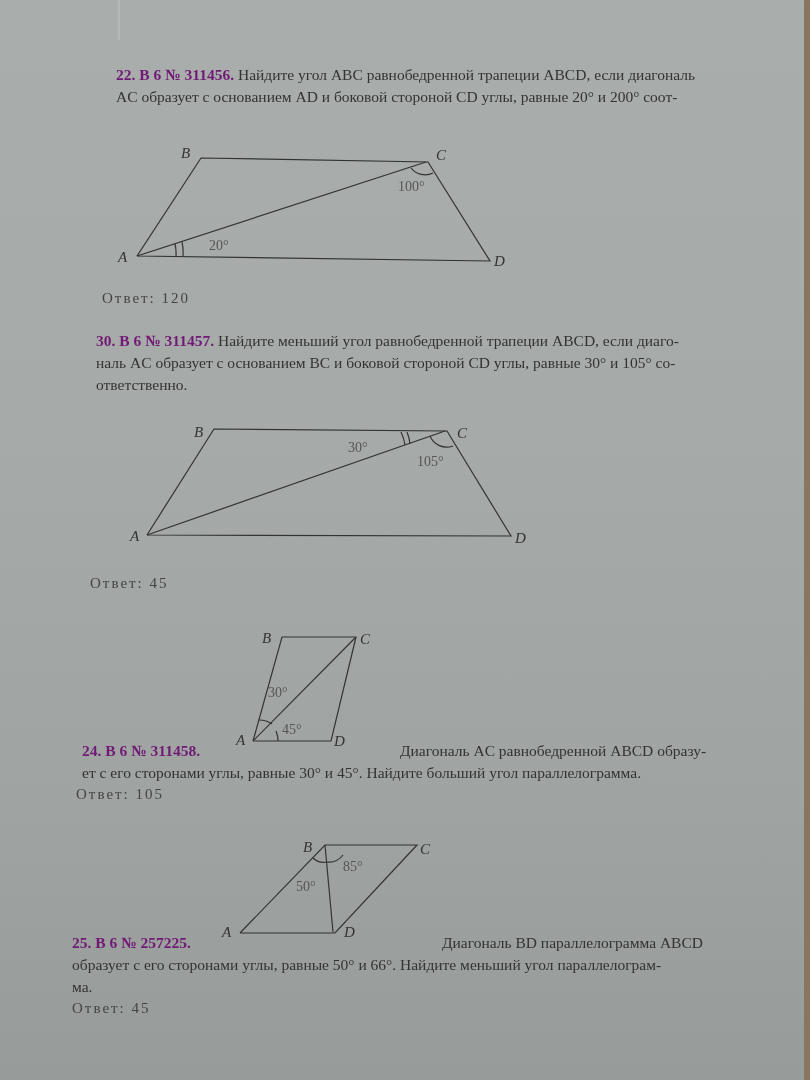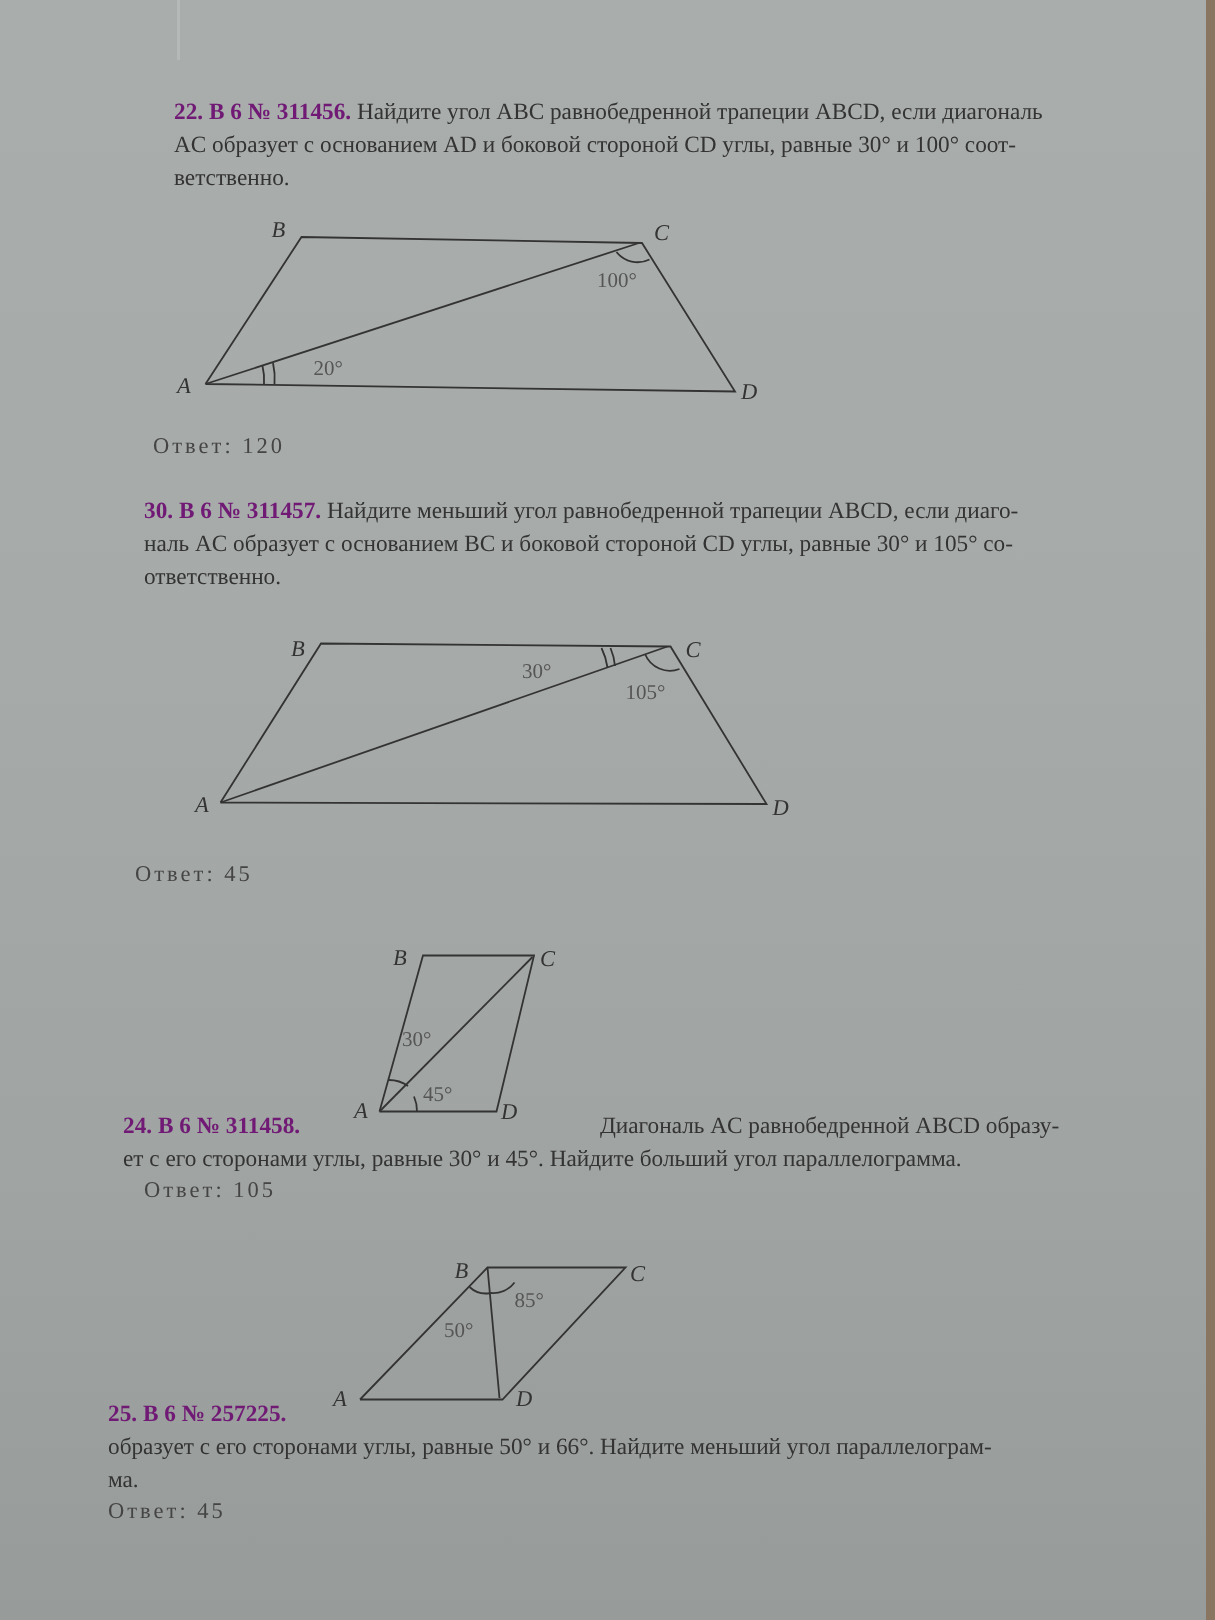--- a/index.html
+++ b/index.html
@@ -18,22 +18,21 @@
   svg text.ang{fill:#555;font-size:14px;}
 </style>
 </head>
 <body>
 
 <div class="edge"></div>
 <div class="fold"></div>
 
 <div class="problem-text" style="left:116px;top:64px;width:640px;">
   <div><b>22.</b> <b>B 6 № 311456.</b> <span>Найдите угол ABC равнобедренной трапеции ABCD, если диагональ</span></div>
-  <div>AC образует с основанием AD и боковой стороной CD углы, равные 30° и 100° соот-</div>
-  <div>ветственно.</div>
+  <div>AC образует с основанием AD и боковой стороной CD углы, равные 20° и 200° соот-</div>
 </div>
 <svg width="810" height="1080">
   <polyline points="137,256 201,158 428,162 490,261 137,256"></polyline>
   <line x1="137" y1="256" x2="426" y2="162"></line>
   <path d="M175,244 A40,40 0 0 1 176,256"></path>
   <path d="M182,242 A46,46 0 0 1 183,256"></path>
   <path d="M411,168 A18,18 0 0 0 433,173"></path>
   <text class="v" x="118" y="262">A</text>
   <text class="v" x="181" y="158">B</text>
   <text class="v" x="436" y="160">C</text>
@@ -76,36 +75,36 @@
   <text class="v" x="360" y="644">C</text>
   <text class="v" x="236" y="745">A</text>
   <text class="v" x="334" y="746">D</text>
   <text class="ang" x="268" y="697">30°</text>
   <text class="ang" x="282" y="734">45°</text>
 </svg>
 <div class="problem-text" style="left:82px;top:740px;width:700px;">
   <div><b>24.</b> <b>B 6 № 311458.</b><span style="position:absolute;left:318px;">Диагональ AC равнобедренной ABCD образу-</span></div>
   <div>ет с его сторонами углы, равные 30° и 45°. Найдите больший угол параллелограмма.</div>
 </div>
-<div class="answer" style="left:96px;top:786px;">
+<div class="answer" style="left:76px;top:786px;">
   <span>Ответ:</span> <span>105</span>
 </div>
 
 <svg width="810" height="1080">
   <polyline points="240,933 325,845 417,845 335,933 240,933"></polyline>
   <line x1="325" y1="845" x2="333" y2="932"></line>
   <path d="M313,858 A16,16 0 0 0 327,862"></path>
   <path d="M327,862 A18,18 0 0 0 343,855"></path>
   <text class="v" x="303" y="852">B</text>
   <text class="v" x="420" y="854">C</text>
   <text class="v" x="222" y="937">A</text>
   <text class="v" x="344" y="937">D</text>
   <text class="ang" x="296" y="891">50°</text>
   <text class="ang" x="343" y="871">85°</text>
 </svg>
 <div class="problem-text" style="left:72px;top:932px;width:710px;">
-  <div><b>25.</b> <b>B 6 № 257225.</b></div>
+  <div><b>25.</b> <b>B 6 № 257225.</b><span style="position:absolute;left:370px;">Диагональ BD параллелограмма ABCD</span></div>
   <div>образует с его сторонами углы, равные 50° и 66°. Найдите меньший угол параллелограм-</div>
   <div>ма.</div>
 </div>
 <div class="answer" style="left:72px;top:1000px;">
   <span>Ответ:</span> <span>45</span>
 </div>
 
 </body></html>

